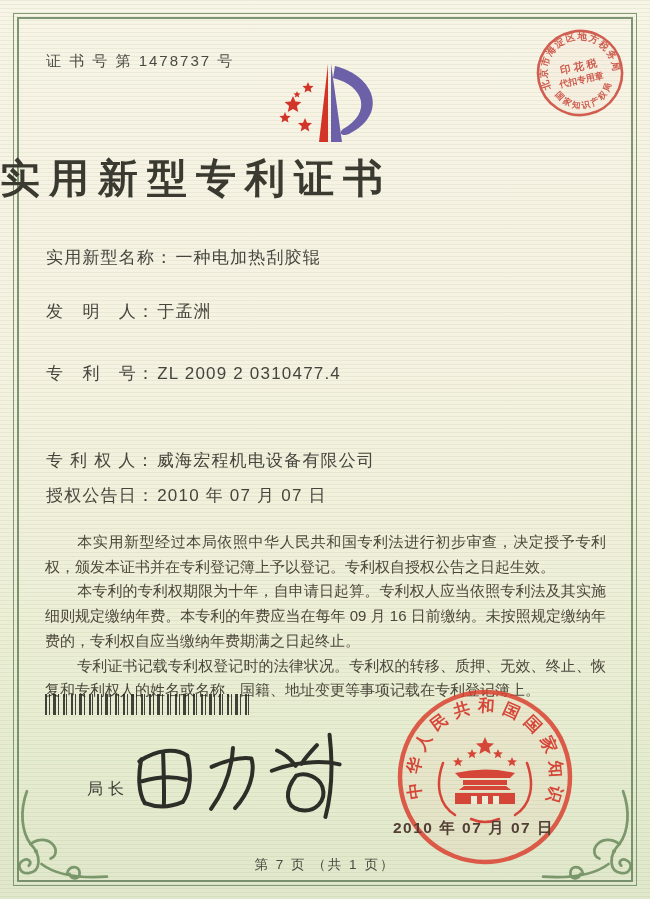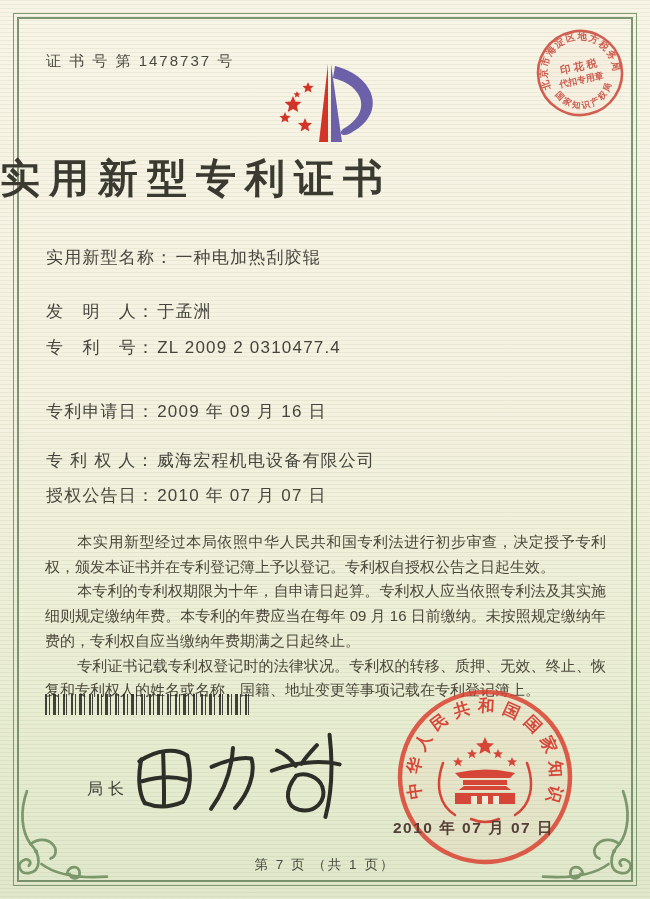--- a/index.html
+++ b/index.html
@@ -19,21 +19,21 @@
   .cert-no{position:absolute; left:46px; top:52px; font-size:15px; letter-spacing:2px; color:#4a4a42;}
 
   .logo{position:absolute; left:253px; top:54px; width:150px; height:100px;}
 
   .tax-stamp{position:absolute; left:535px; top:28px; width:90px; height:90px; transform:rotate(-12deg); opacity:.88;}
 
   .title{position:absolute; left:0; right:0; top:151px; text-align:left;
     font-size:40px; font-weight:700; letter-spacing:9px; color:#3a3a31;}
 
   .field{position:absolute; left:46px; font-size:17px; color:#46453d; letter-spacing:1.2px; white-space:nowrap;}
-  .f0{top:246px;} .f1{top:300px;} .f2{top:336px;} .f3{top:400px;} .f4{top:449px;} .f5{top:484px;}
+  .f0{top:246px;} .f1{top:300px;} .f2{top:362px;} .f3{top:400px;} .f4{top:449px;} .f5{top:484px;}
   .field .val{margin-left:2px;}
 
   .paras{position:absolute; left:45px; right:44px; top:530px;}
   .paras p{margin:0; text-indent:2.15em; font-size:15px; line-height:24.7px; text-align:justify; color:#4b473b;}
 
   .barcode{position:absolute; left:45px; top:694px; width:205px; height:21px;
     background:repeating-linear-gradient(90deg,
       #23231f 0px,#23231f 2px, transparent 2px,transparent 4px,
       #23231f 4px,#23231f 5px, transparent 5px,transparent 8px,
       #23231f 8px,#23231f 11px, transparent 11px,transparent 13px,
@@ -121,23 +121,20 @@
   <div class="title">实用新型专利证书</div>
 
   <div class="field f1">
     <span class="lbl">发　明　人：</span><span class="val">于孟洲</span>
   </div>
   <div class="field f0">
     <span class="lbl">实用新型名称：</span><span class="val">一种电加热刮胶辊</span>
   </div>
   <div class="field f2">
     <span class="lbl">专　利　号：</span><span class="val">ZL 2009 2 0310477.4</span>
-  </div>
-  <div class="field f3">
-    <span class="lbl">专利申请日：</span><span class="val">2009 年 09 月 16 日</span>
   </div>
   <div class="field f4">
     <span class="lbl">专 利 权 人：</span><span class="val">威海宏程机电设备有限公司</span>
   </div>
   <div class="field f5">
     <span class="lbl">授权公告日：</span><span class="val">2010 年 07 月 07 日</span>
   </div>
 
   <div class="paras">
     <p>本实用新型经过本局依照中华人民共和国专利法进行初步审查，决定授予专利权，颁发本证书并在专利登记簿上予以登记。专利权自授权公告之日起生效。</p>

